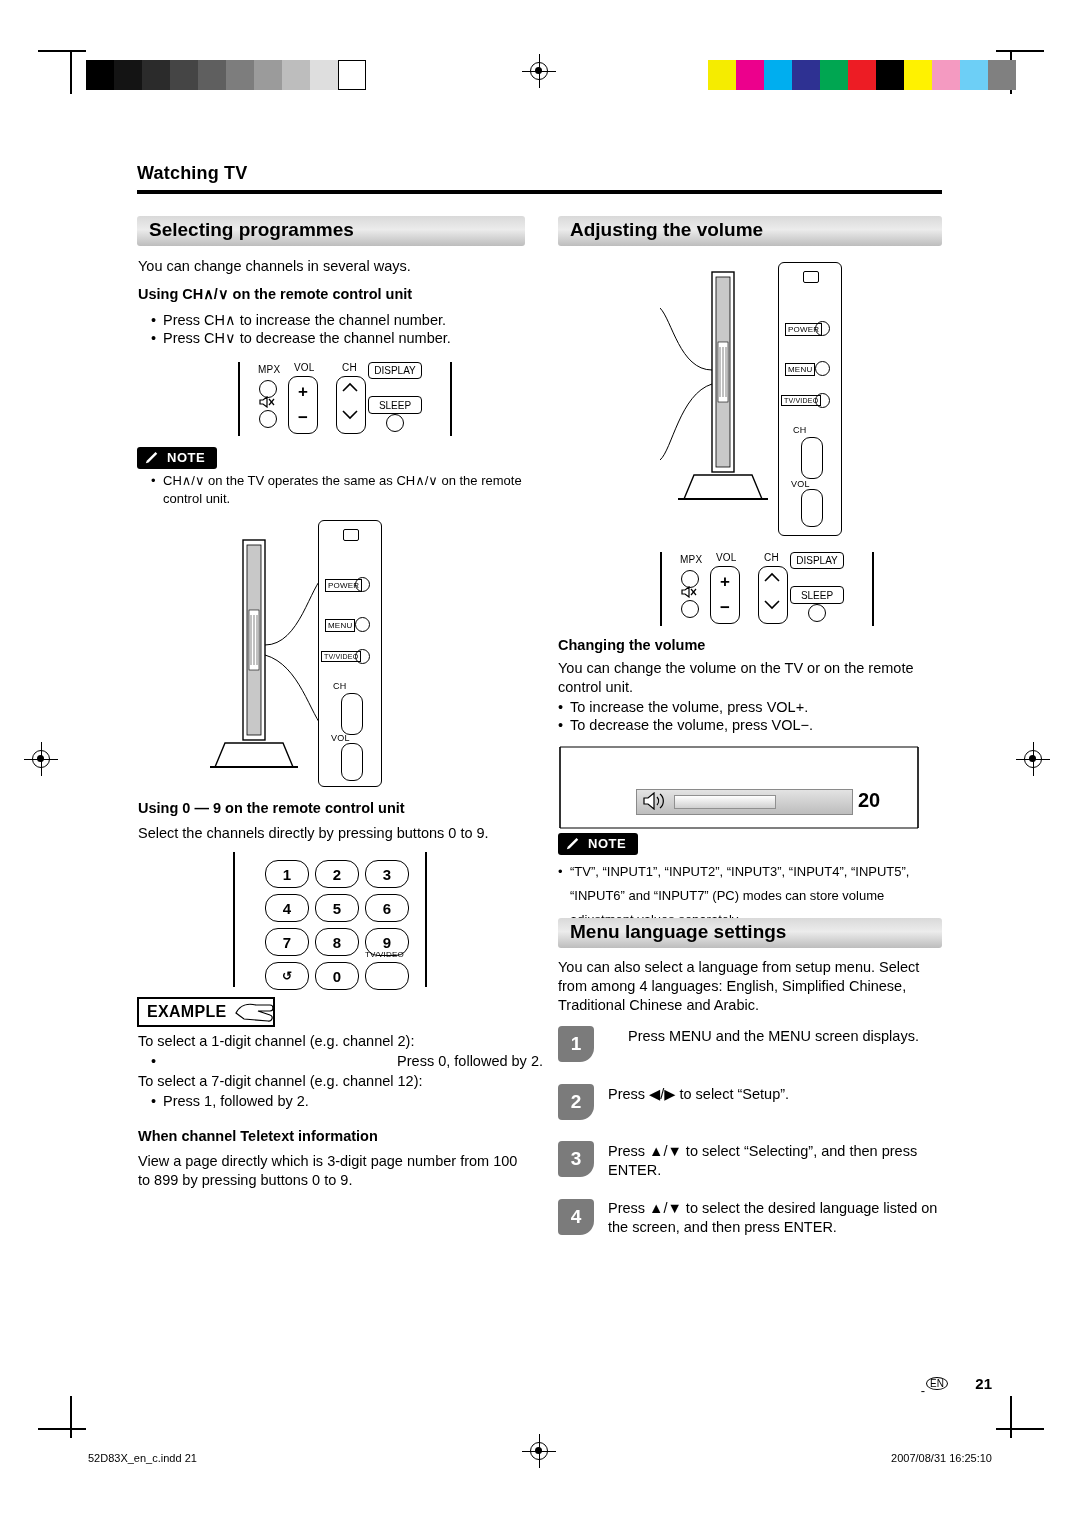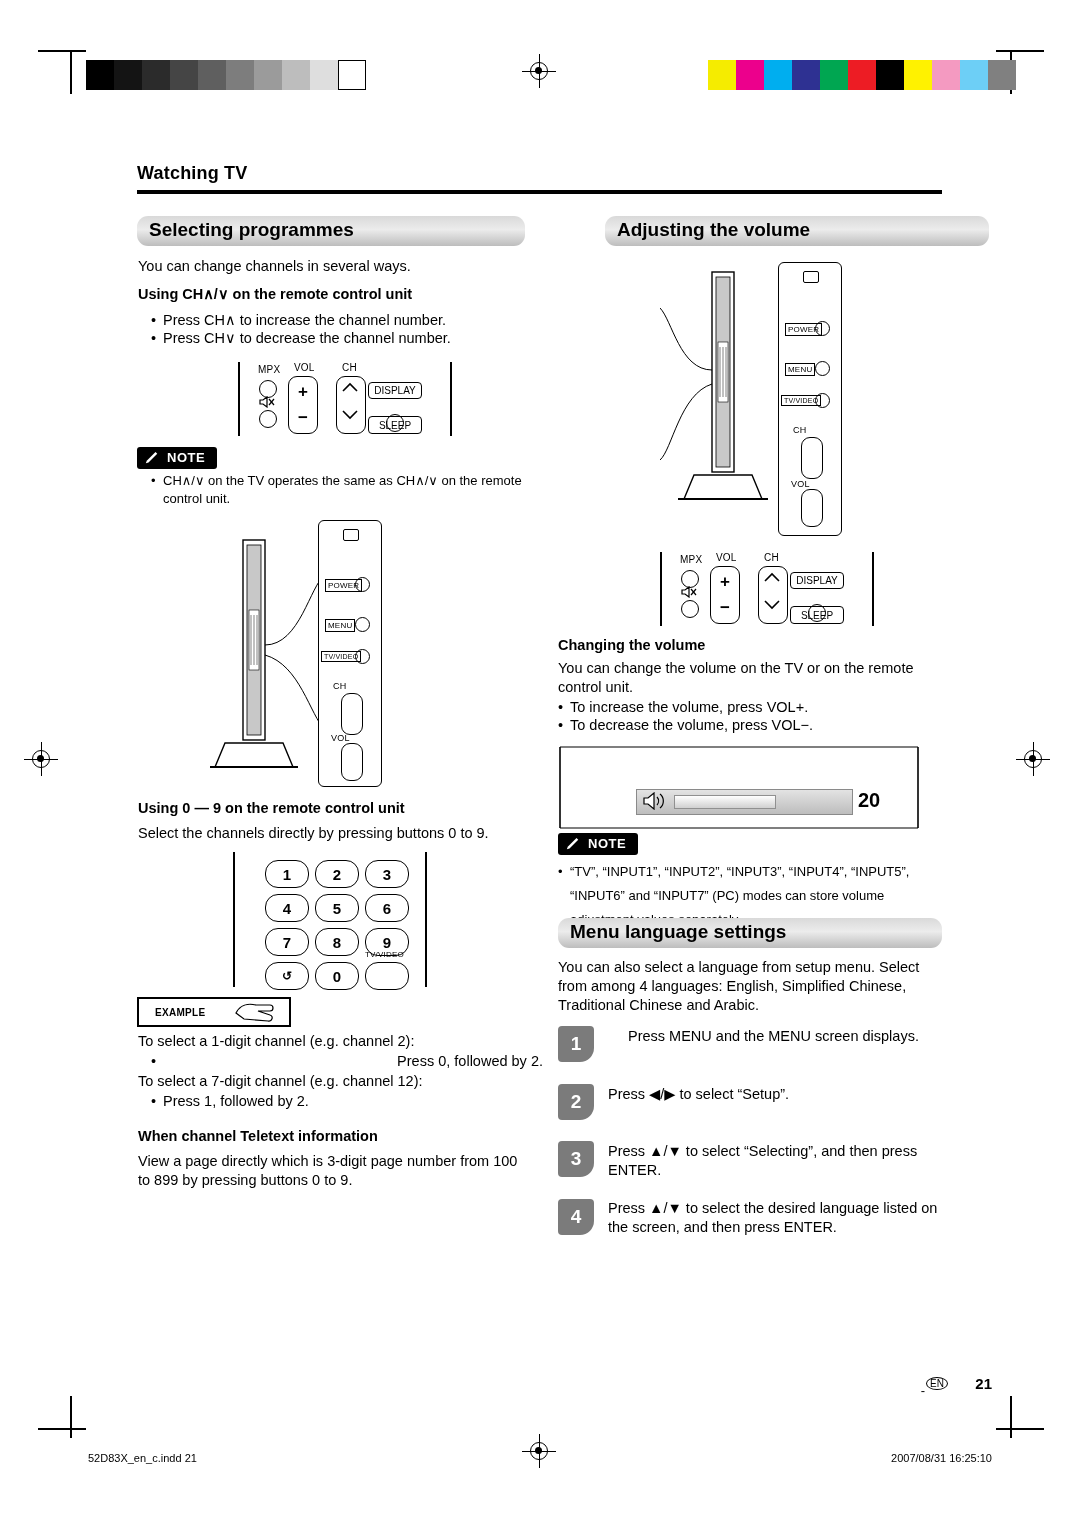--- a/index.html
+++ b/index.html
@@ -16,47 +16,47 @@
   .target .dot{position:absolute;left:7px;top:7px;width:7px;height:7px;background:#000;border-radius:50%;}
 
   .swatchbar{position:absolute;display:flex;}
   .swatchbar div{width:28px;height:30px;}
   .swatchbar.gray div{width:28px;}
 
   
   .hdr-sub{position:absolute;left:137px;top:163px;font-size:18px;font-weight:bold;letter-spacing:.2px;}
   .hdr-rule{position:absolute;left:137px;top:190px;width:805px;height:4px;background:#000;}
 
-  .bannerbar{position:absolute;height:30px;border-radius:11px;
+  .bannerbar{position:absolute;height:30px;border-radius:3px;
      background:linear-gradient(to bottom,#d9d9d9 0%,#ececec 45%,#bdbdbd 100%);}
   .bannerbar .btxt{position:absolute;left:12px;top:3px;font-size:19px;font-weight:bold;color:#000;white-space:nowrap;}
 
   .p{position:absolute;font-size:14.5px;line-height:19px;}
   .sub{position:absolute;font-size:14.5px;font-weight:bold;}
   .bullet{position:absolute;font-size:14.5px;line-height:19px;}
   .bullet:before{content:"\2022";position:absolute;left:-12px;}
 
   
   .note{position:absolute;width:80px;height:22px;background:#000;border-radius:3px;color:#fff;font-size:13px;font-weight:bold;}
   .note .ntxt{position:absolute;left:30px;top:3px;letter-spacing:.5px;}
   .note .pen{position:absolute;left:8px;top:4px;width:14px;height:14px;}
 
-  .example{position:absolute;border:2px solid #000;height:26px;display:flex;align-items:center;padding:0 16px;font-size:10px;font-weight:bold;letter-spacing:.3px;}
+  .example{position:absolute;border:2px solid #000;height:26px;display:flex;align-items:center;padding:0 8px;font-size:16px;font-weight:bold;letter-spacing:.3px;}
 
   
   .step{position:absolute;width:36px;height:36px;background:#7b7b7b;color:#fff;font-size:19px;font-weight:bold;
     display:flex;align-items:center;justify-content:center;border-radius:4px 4px 14px 4px;}
 
   
   .remote{position:absolute;}
   .rline{position:absolute;background:#000;}
   .key-o{position:absolute;width:16px;height:16px;border:1.6px solid #000;border-radius:50%;}
   .key-r{position:absolute;border:1.6px solid #000;border-radius:9px;}
   .klabel{position:absolute;font-size:10px;letter-spacing:.2px;}
-  .kbox{position:absolute;border:1.6px solid #000;border-radius:4px;font-size:10px;display:flex;align-items:center;justify-content:center;margin-top:20px;}
+  .kbox{position:absolute;border:1.6px solid #000;border-radius:4px;font-size:10px;display:flex;align-items:center;justify-content:center;}
 
   
   .numkey{position:absolute;width:42px;height:26px;border:1.8px solid #000;border-radius:13px;display:flex;align-items:center;justify-content:center;font-size:15px;font-weight:bold;}
 
   
   .tvbox{position:absolute;}
   .panelbox{position:absolute;border:1.6px solid #000;border-radius:6px;background:#fff;}
   .footer-left{position:absolute;left:88px;top:1452px;font-size:11px;}
   .footer-right{position:absolute;right:88px;top:1452px;font-size:11px;}
   .pagenum{position:absolute;right:88px;top:1375px;font-size:15px;font-weight:bold;}
@@ -225,21 +225,21 @@
   </svg>
 
   <div class="p" style="left:138px;top:1032px;width:400px;">To select a 1-digit channel (e.g. channel 2):</div>
   <div class="bullet" style="left:163px;top:1052px;width:380px;text-align:right;">Press 0, followed by 2.</div>
   <div class="p" style="left:138px;top:1072px;width:400px;">To select a 7-digit channel (e.g. channel 12):</div>
   <div class="bullet" style="left:163px;top:1092px;width:380px;">Press 1, followed by 2.</div>
 
   <div class="sub" style="left:138px;top:1128px;width:420px;">When channel Teletext information</div>
   <div class="p" style="left:138px;top:1152px;width:395px;">View a page directly which is 3-digit page number from 100 to 899 by pressing buttons 0 to 9.</div>
 
-  <div class="bannerbar" style="left:558px;top:216px;width:384px;margin-left:47px;">
+  <div class="bannerbar" style="left:558px;top:216px;width:384px;">
     <div class="btxt">Adjusting the volume</div>
   </div>
 
   <div class="tvbox" style="left:660px;top:260px;width:200px;height:275px;">
     <svg width="200" height="275">
       <rect x="52" y="12" width="22" height="200" fill="none" stroke="#000" stroke-width="1.4"></rect>
       <rect x="56" y="17" width="14" height="190" fill="#c8c8c8" stroke="#000" stroke-width="0.8"></rect>
       <rect x="58" y="82" width="10" height="60" fill="#fff" stroke="#000" stroke-width="0.6"></rect>
       <line x1="60" y1="87" x2="60" y2="137" stroke="#000" stroke-width="0.5"></line>
       <line x1="63" y1="87" x2="63" y2="137" stroke="#000" stroke-width="0.5"></line>

